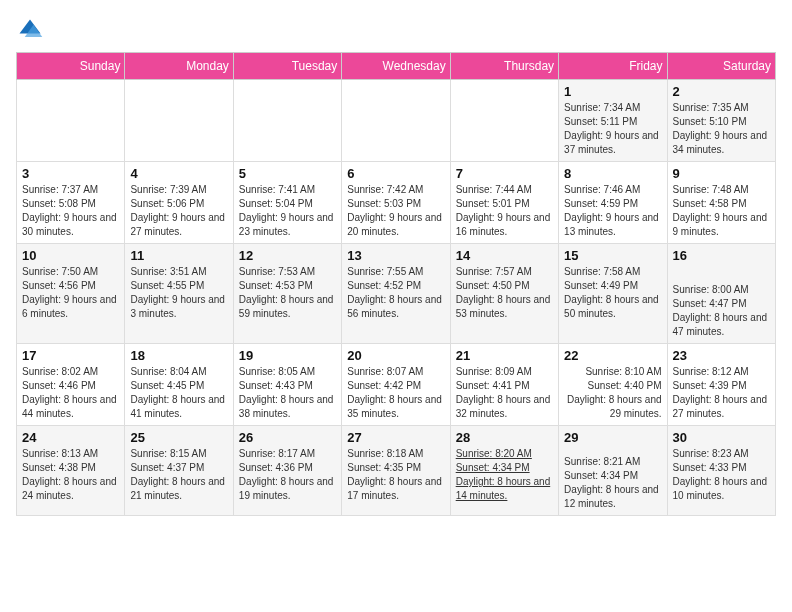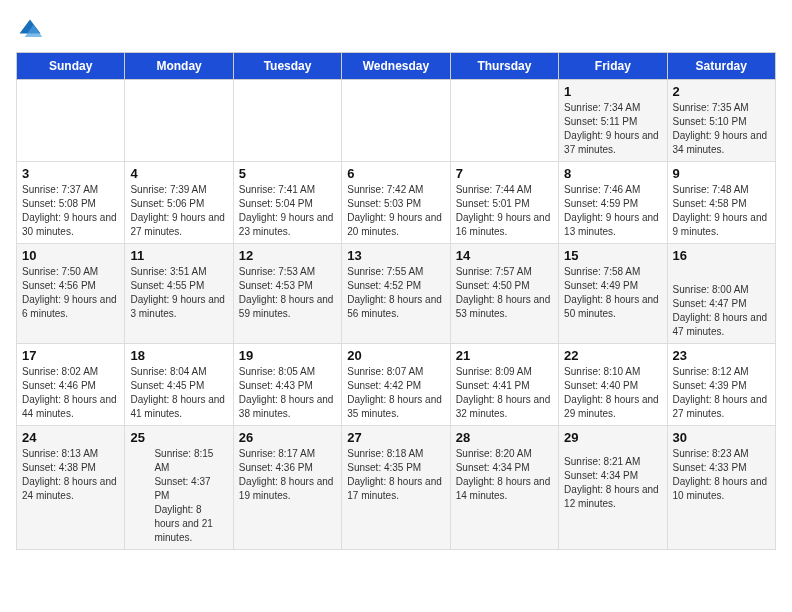--- a/index.html
+++ b/index.html
@@ -43,26 +43,26 @@
     .location-title {
       font-size: 15px;
       color: #444;
     }
     table {
       width: 100%;
       border-collapse: collapse;
       table-layout: fixed;
     }
     thead tr th {
-      background-color: #1d4ed8;
+      background-color: #ec4899;
       color: #fff;
       font-size: 12px;
-      font-weight: bold;
+      font-weight: normal;
       padding: 6px 4px;
-      text-align: center;
+      text-align: right;
       border: 1px solid #ccc;
     }
     tbody tr td {
       vertical-align: top;
       border: 1px solid #ddd;
       padding: 4px 5px;
       font-size: 10px;
       color: #333;
       height: 80px;
       background: #fff;
@@ -252,59 +252,59 @@
 Daylight: 8 hours and 35 minutes.</div>
         </td>
         <td>
           <span class="day-number">21</span>
           <div class="day-info" style="white-space: pre-line;">Sunrise: 8:09 AM
 Sunset: 4:41 PM
 Daylight: 8 hours and 32 minutes.</div>
         </td>
         <td>
           <span class="day-number">22</span>
-          <div class="day-info" style="white-space: pre-line;">Sunrise: 8:10 AM
+          <div class="day-info" style="white-space: pre-line; text-align: right;">Sunrise: 8:10 AM
 Sunset: 4:40 PM
 Daylight: 8 hours and 29 minutes.</div>
         </td>
         <td>
           <span class="day-number">23</span>
           <div class="day-info" style="white-space: pre-line;">Sunrise: 8:12 AM
 Sunset: 4:39 PM
 Daylight: 8 hours and 27 minutes.</div>
         </td>
       </tr>
       <tr>
         <td>
           <span class="day-number">24</span>
           <div class="day-info" style="white-space: pre-line;">Sunrise: 8:13 AM
 Sunset: 4:38 PM
 Daylight: 8 hours and 24 minutes.</div>
         </td>
         <td>
           <span class="day-number">25</span>
-          <div class="day-info" style="white-space: pre-line; margin-left: 24px;">Sunrise: 8:15 AM
+          <div class="day-info" style="white-space: pre-line;">Sunrise: 8:15 AM
 Sunset: 4:37 PM
 Daylight: 8 hours and 21 minutes.</div>
         </td>
         <td>
           <span class="day-number">26</span>
           <div class="day-info" style="white-space: pre-line;">Sunrise: 8:17 AM
 Sunset: 4:36 PM
 Daylight: 8 hours and 19 minutes.</div>
         </td>
         <td>
           <span class="day-number">27</span>
           <div class="day-info" style="white-space: pre-line;">Sunrise: 8:18 AM
 Sunset: 4:35 PM
 Daylight: 8 hours and 17 minutes.</div>
         </td>
         <td>
           <span class="day-number">28</span>
-          <div class="day-info" style="white-space: pre-line;">Sunrise: 8:20 AM
+          <div class="day-info" style="white-space: pre-line; text-decoration: underline;">Sunrise: 8:20 AM
 Sunset: 4:34 PM
 Daylight: 8 hours and 14 minutes.</div>
         </td>
         <td>
           <span class="day-number">29</span>
           <div class="day-info" style="white-space: pre-line; margin-top: 10px;">Sunrise: 8:21 AM
 Sunset: 4:34 PM
 Daylight: 8 hours and 12 minutes.</div>
         </td>
         <td>

